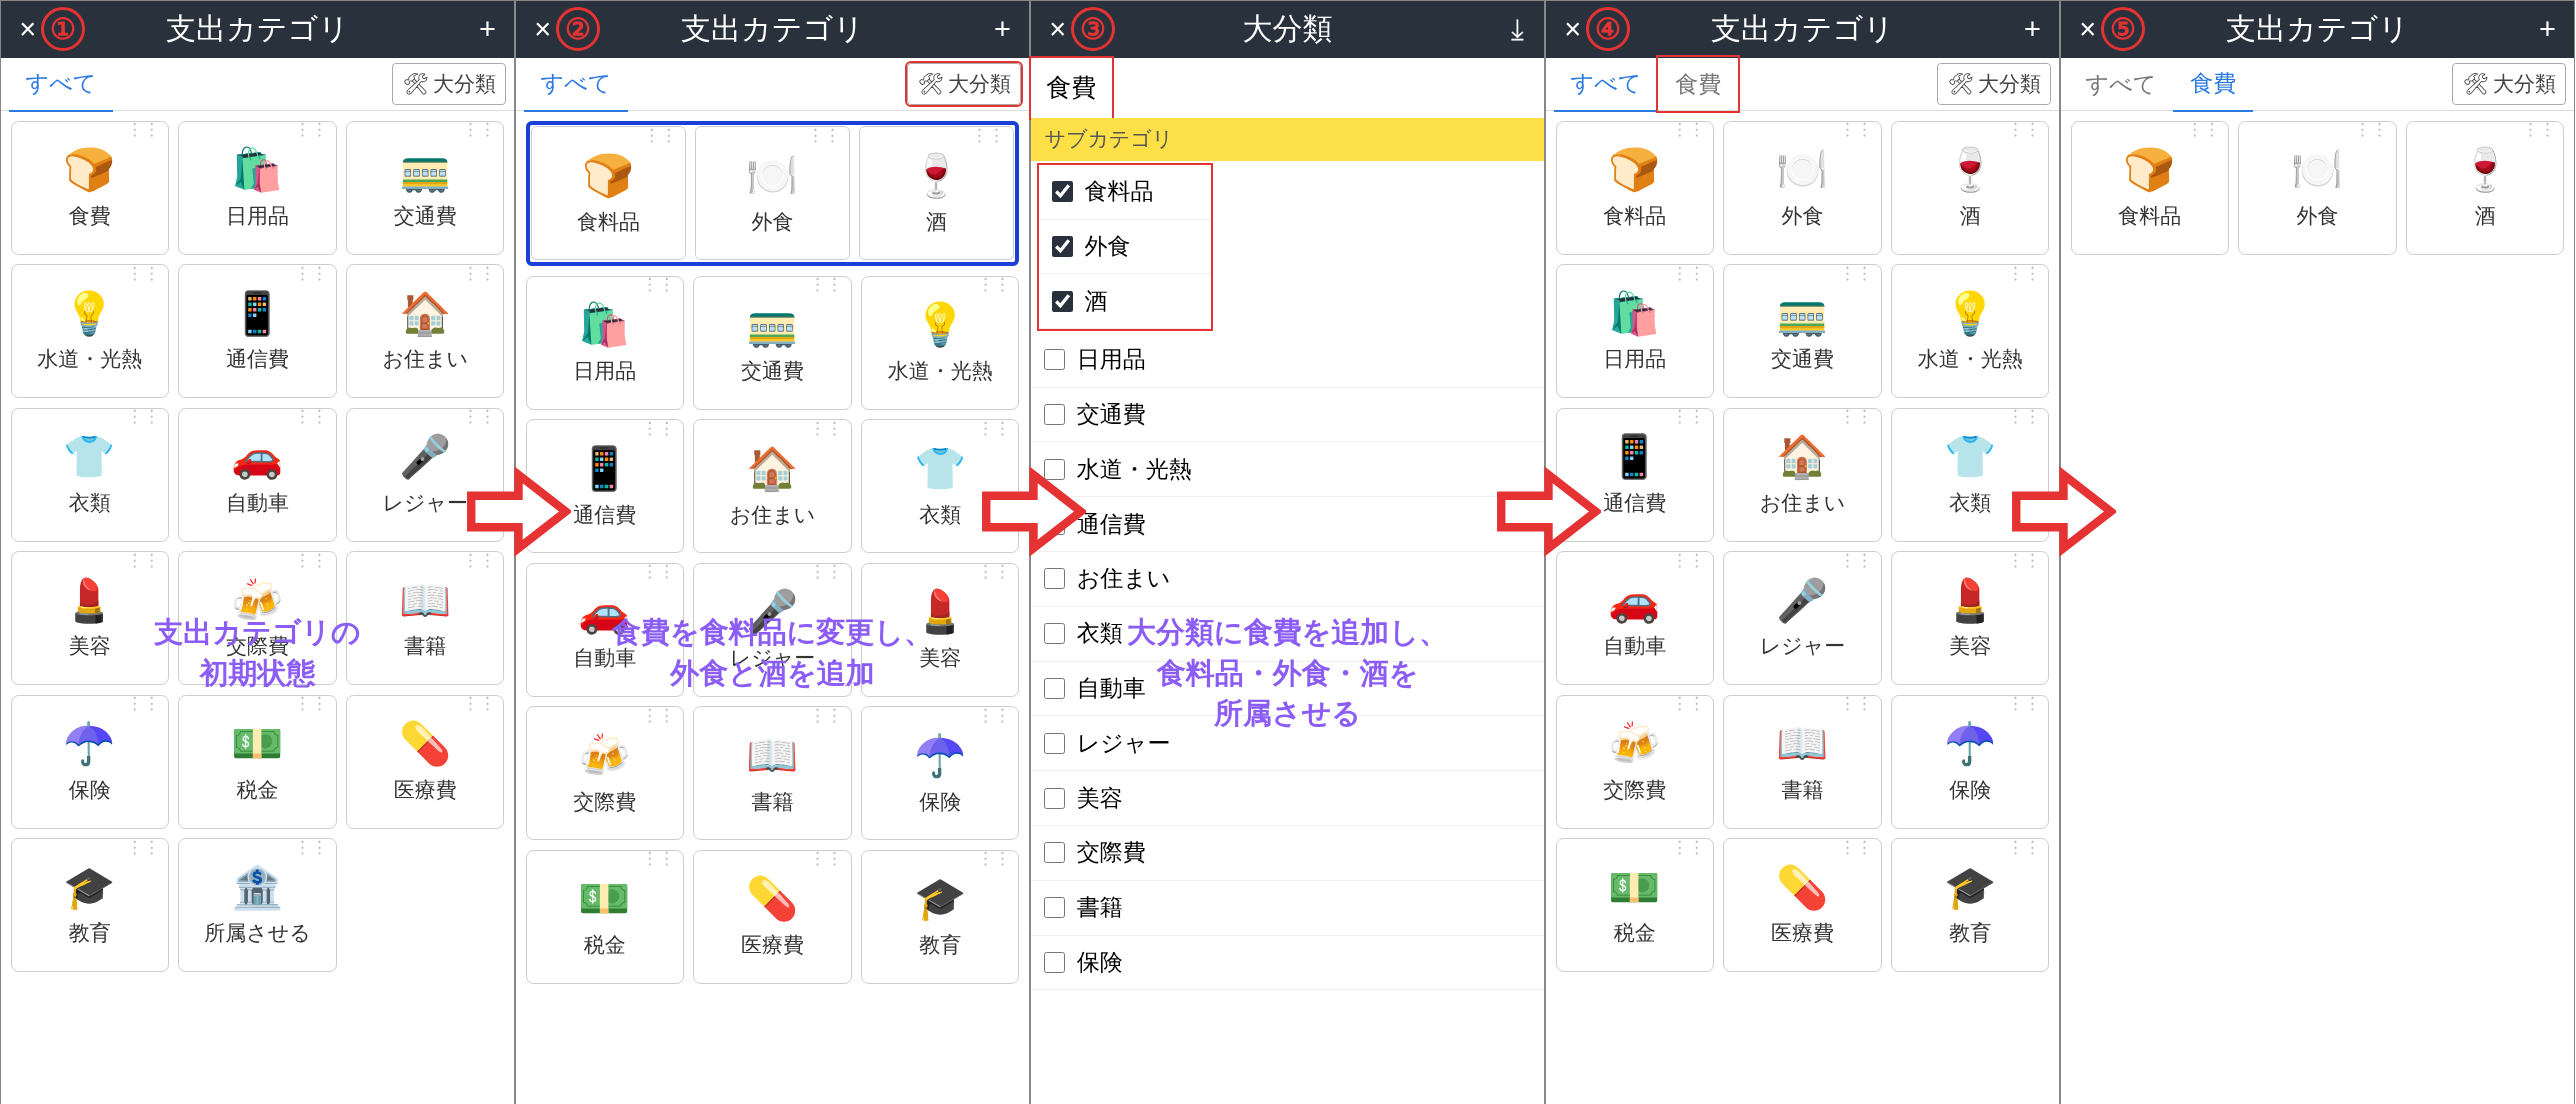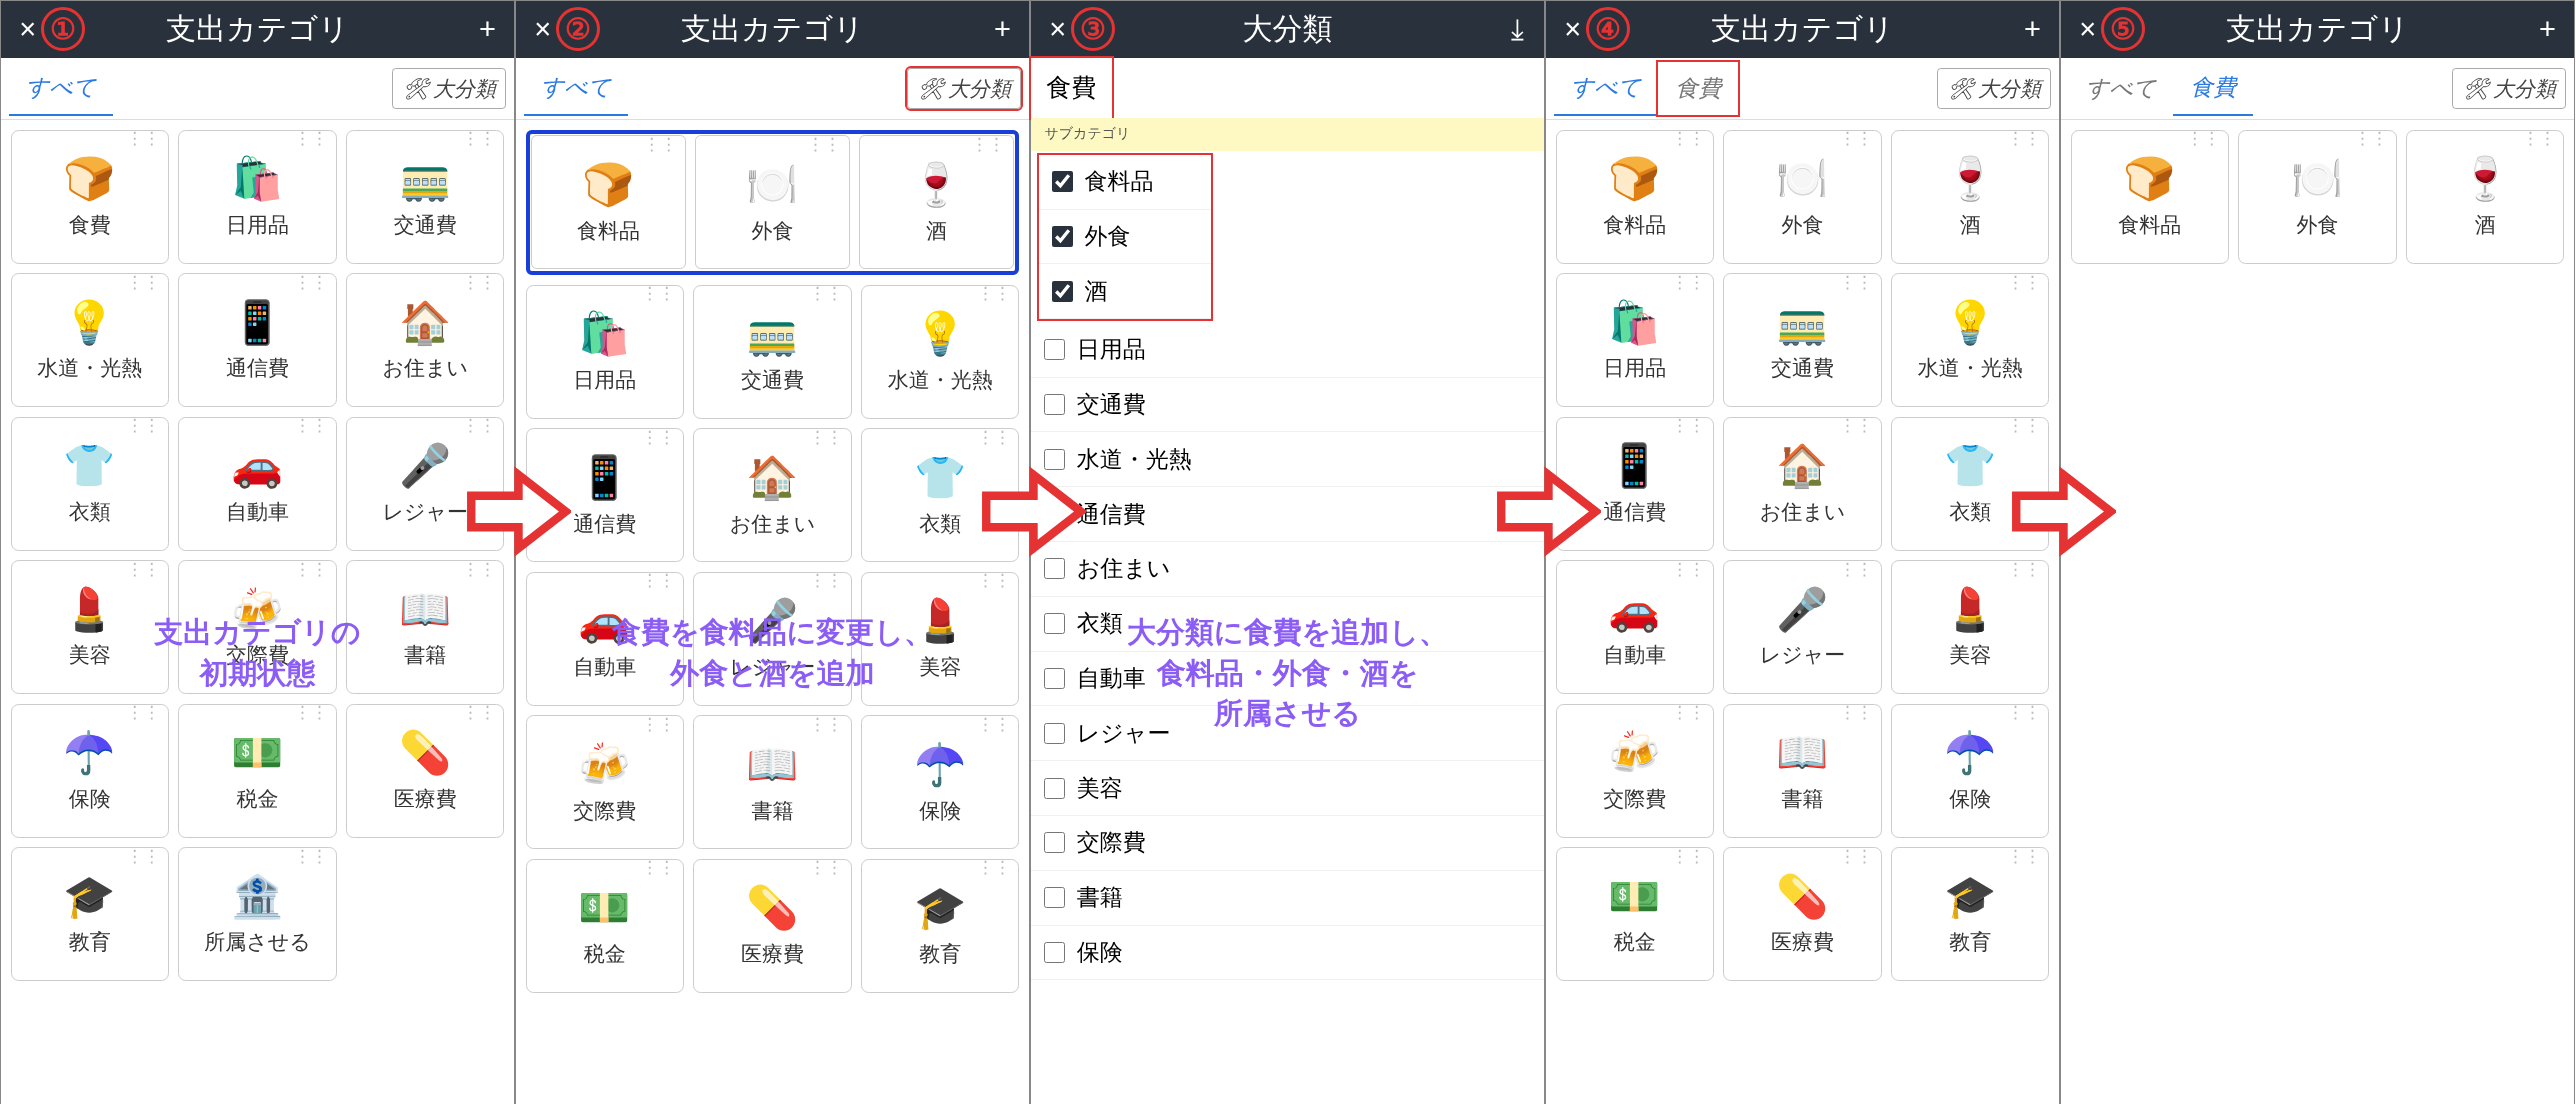--- a/index.html
+++ b/index.html
@@ -3,33 +3,33 @@
 <meta charset="utf-8">
 <style>
   * { box-sizing: border-box; margin: 0; padding: 0; }
   body { font-family: -apple-system, "Hiragino Sans", sans-serif; background: #fff; }
   .stage { display: flex; width: 2576px; height: 1105px; }
   .panel { width: 515px; height: 100%; border: 1px solid #888; display: flex; flex-direction: column; background: #fff; position: relative; }
   .hdr { display: flex; align-items: center; height: 57px; background: #29323c; color: #fff; padding: 0 7.6px; }
   .hdr .close { width: 38px; text-align: center; font-size: 29px; cursor: pointer; }
   .hdr .ttl { flex: 1; text-align: center; font-size: 30px; }
   .hdr .act { width: 38px; text-align: center; font-size: 29px; cursor: pointer; }
-  .tabbar { display: flex; align-items: center; height: 62px; border-bottom: 1px solid #ddd; padding: 0 7.6px; font-style: italic; }
+  .tabbar { display: flex; align-items: center; height: 53px; border-bottom: 1px solid #ddd; padding: 0 7.6px; }
   .tab { padding: 11.4px 17px; font-size: 23px; color: #777; cursor: pointer; }
   .tab.active { color: #2a7ae2; border-bottom: 2.9px solid #2a7ae2; }
   .bigbtn { margin-left: auto; border: 1px solid #aaa; border-radius: 3.8px; padding: 5.7px 9.5px; font-size: 21px; color: #444; cursor: pointer; display: flex; align-items: center; gap: 3.8px; }
   .grid { padding: 9.5px; display: grid; grid-template-columns: repeat(3, 1fr); gap: 9.5px; align-content: start; overflow: hidden; flex: 1; }
   .card { border: 1px solid #ccc; border-radius: 7.6px; height: 134px; display: flex; flex-direction: column; align-items: center; justify-content: center; gap: 7.6px; position: relative; cursor: pointer; }
   .card .ico { font-size: 42px; }
   .card .lbl { font-size: 21px; color: #333; }
   .card .dots { position: absolute; top: 5.7px; right: 7.6px; color: #bbb; font-size: 17px; line-height: 5.7px; }
   .redbox { outline: 2.9px solid #e53333; }
   
   .p3-name { padding: 13.4px 15.3px; font-size: 25px; display:inline-block; }
-  .p3-sub { background: #fef9c3; color: #555; font-size: 14px; padding: 7.6px 13.4px; font-family: Liberation Mono, monospace; }
+  .p3-sub { background: #fde047; color: #555; font-size: 21px; padding: 7.6px 13.4px; font-family: Liberation Mono, monospace; }
   .p3-list { flex:1; overflow:hidden; }
   .p3-row { display:flex; align-items:center; gap:11.4px; padding: 11.4px 13.4px; font-size: 23px; border-bottom: 1px solid #f0f0f0; }
   .p3-row input { width: 21px; height: 21px; accent-color: #29323c; }
   
   .stepnum { position:absolute; top:5.7px; left:40px; width:44px; height:44px; border:3.8px solid #e53333; border-radius:50%; color:#e53333; font-size:29px; font-weight:bold; display:flex; align-items:center; justify-content:center; background:#fff0; z-index:5; }
   
   .arrow { position:absolute; right:-57px; top:458px; z-index:20; }
   .caption { position:absolute; left:50%; transform:translateX(-50%); top:611px; color:#8b5cf6; font-size:29px; font-weight:600; text-align:center; line-height:1.4; white-space:pre; z-index:10; }
   .bluebox-wrap { grid-column: 1 / span 3; display:grid; grid-template-columns:repeat(3,1fr); gap:9.5px; border:4.8px solid #1a3fd8; border-radius:5.7px; padding:1.9px; }
   .bluebox-wrap .card { border-radius:5.7px; }

